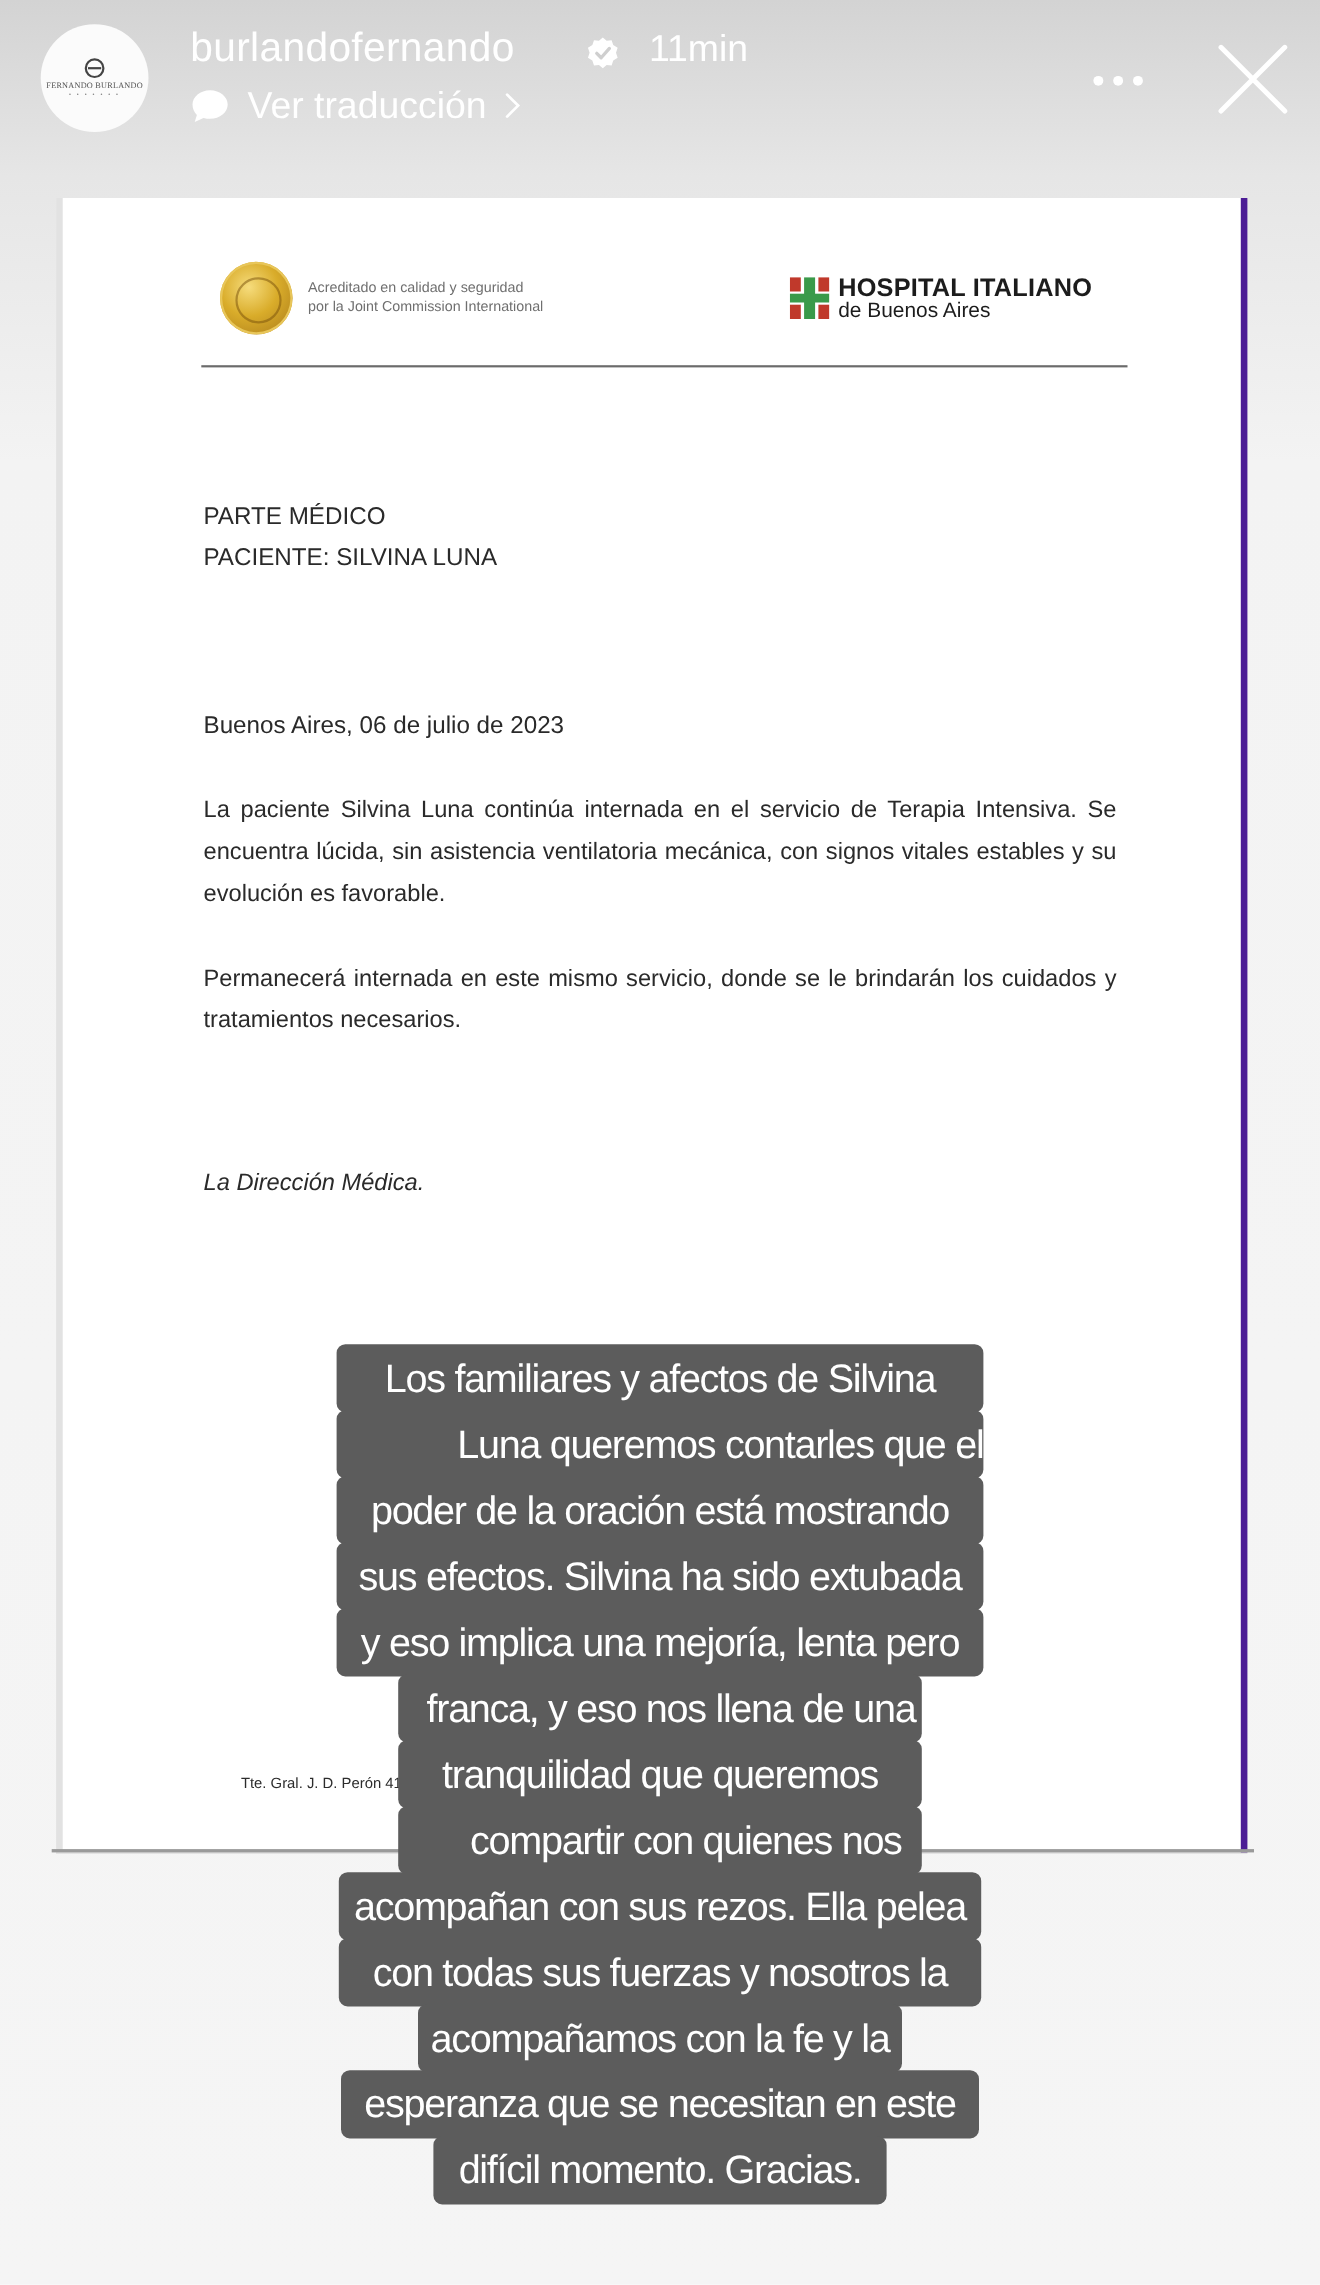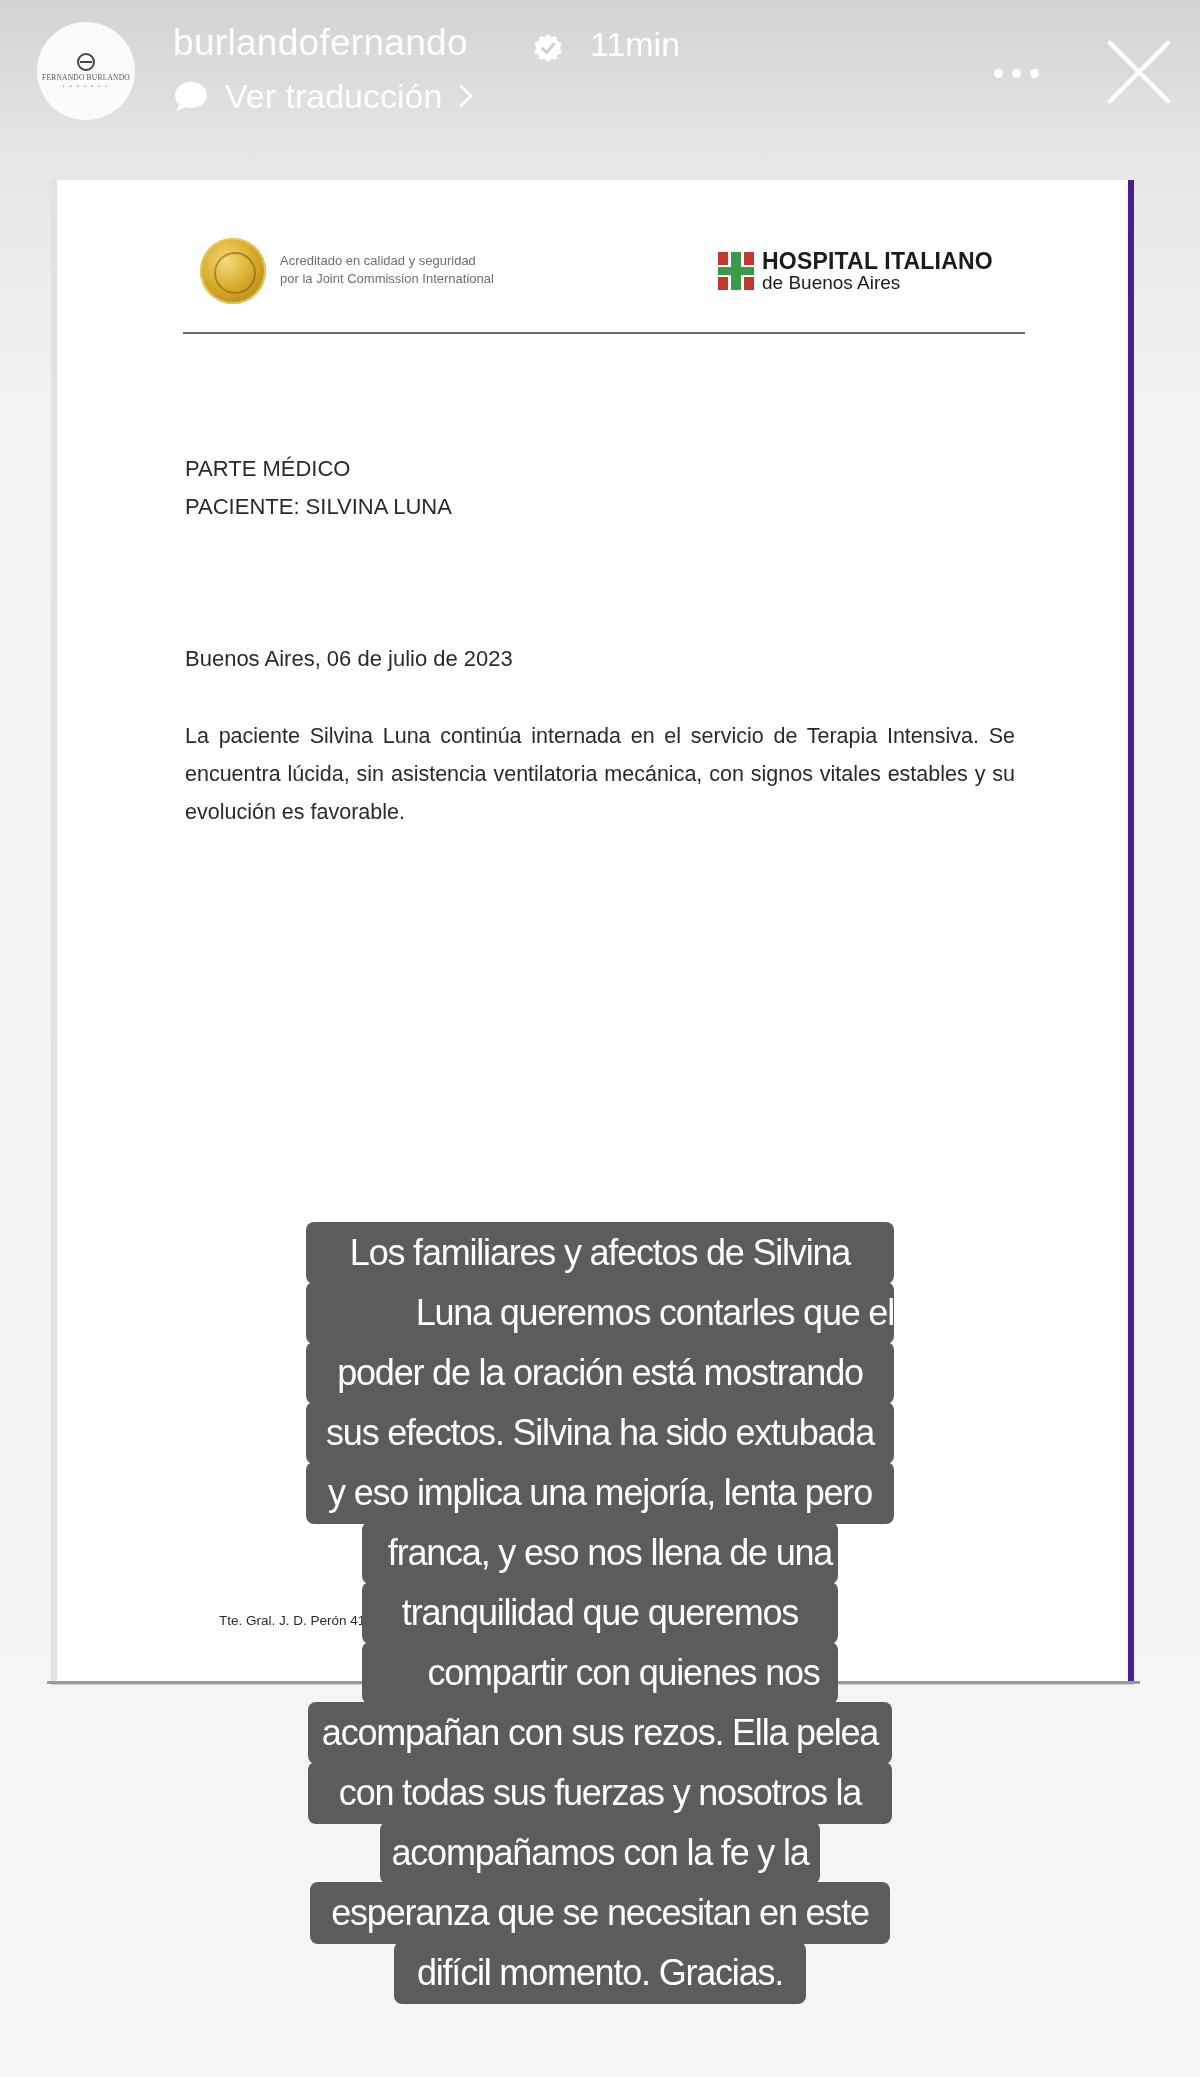--- a/index.html
+++ b/index.html
@@ -165,20 +165,22 @@
       <div class="hospital-name">HOSPITAL ITALIANO</div>
       <div class="hospital-sub">de Buenos Aires</div>
     </div>
     <div class="header-rule"></div>
   </div>
 
   <div class="doc-text title1">PARTE MÉDICO</div>
   <div class="doc-text title2">PACIENTE: SILVINA LUNA</div>
   <div class="doc-text date-line">Buenos Aires, 06 de julio de 2023</div>
   <div class="doc-text para para1">La paciente Silvina Luna continúa internada en el servicio de Terapia Intensiva. Se encuentra lúcida, sin asistencia ventilatoria mecánica, con signos vitales estables y su evolución es favorable.</div>
+  <div class="doc-text para para2">Permanecerá internada en este mismo servicio, donde se le brindarán los cuidados y tratamientos necesarios.</div>
+  <div class="doc-text signature">La Dirección Médica.</div>
   <div class="footer-address">Tte. Gral. J. D. Perón 4190-1199 - Buenos Aires, Argentina</div>
 </div>
 <div class="doc-bottom-rule"></div>
 
 <div class="caption">
   <div class="caption-line" style="top:0px;   width:588px;"><span style="display: inline-block; transform-origin: center center;">Los familiares y afectos de Silvina</span></div>
   <div class="caption-line" style="top:60px;  width:588px;text-align:right;"><span style="display: inline-block; transform-origin: center center;">Luna queremos contarles que el</span></div>
   <div class="caption-line" style="top:120px; width:588px;"><span style="display: inline-block; transform-origin: center center;">poder de la oración está mostrando</span></div>
   <div class="caption-line" style="top:180px; width:588px;"><span style="display: inline-block; transform-origin: center center;">sus efectos. Silvina ha sido extubada</span></div>
   <div class="caption-line" style="top:240px; width:588px;"><span style="display: inline-block; transform-origin: center center;">y eso implica una mejoría, lenta pero</span></div>

